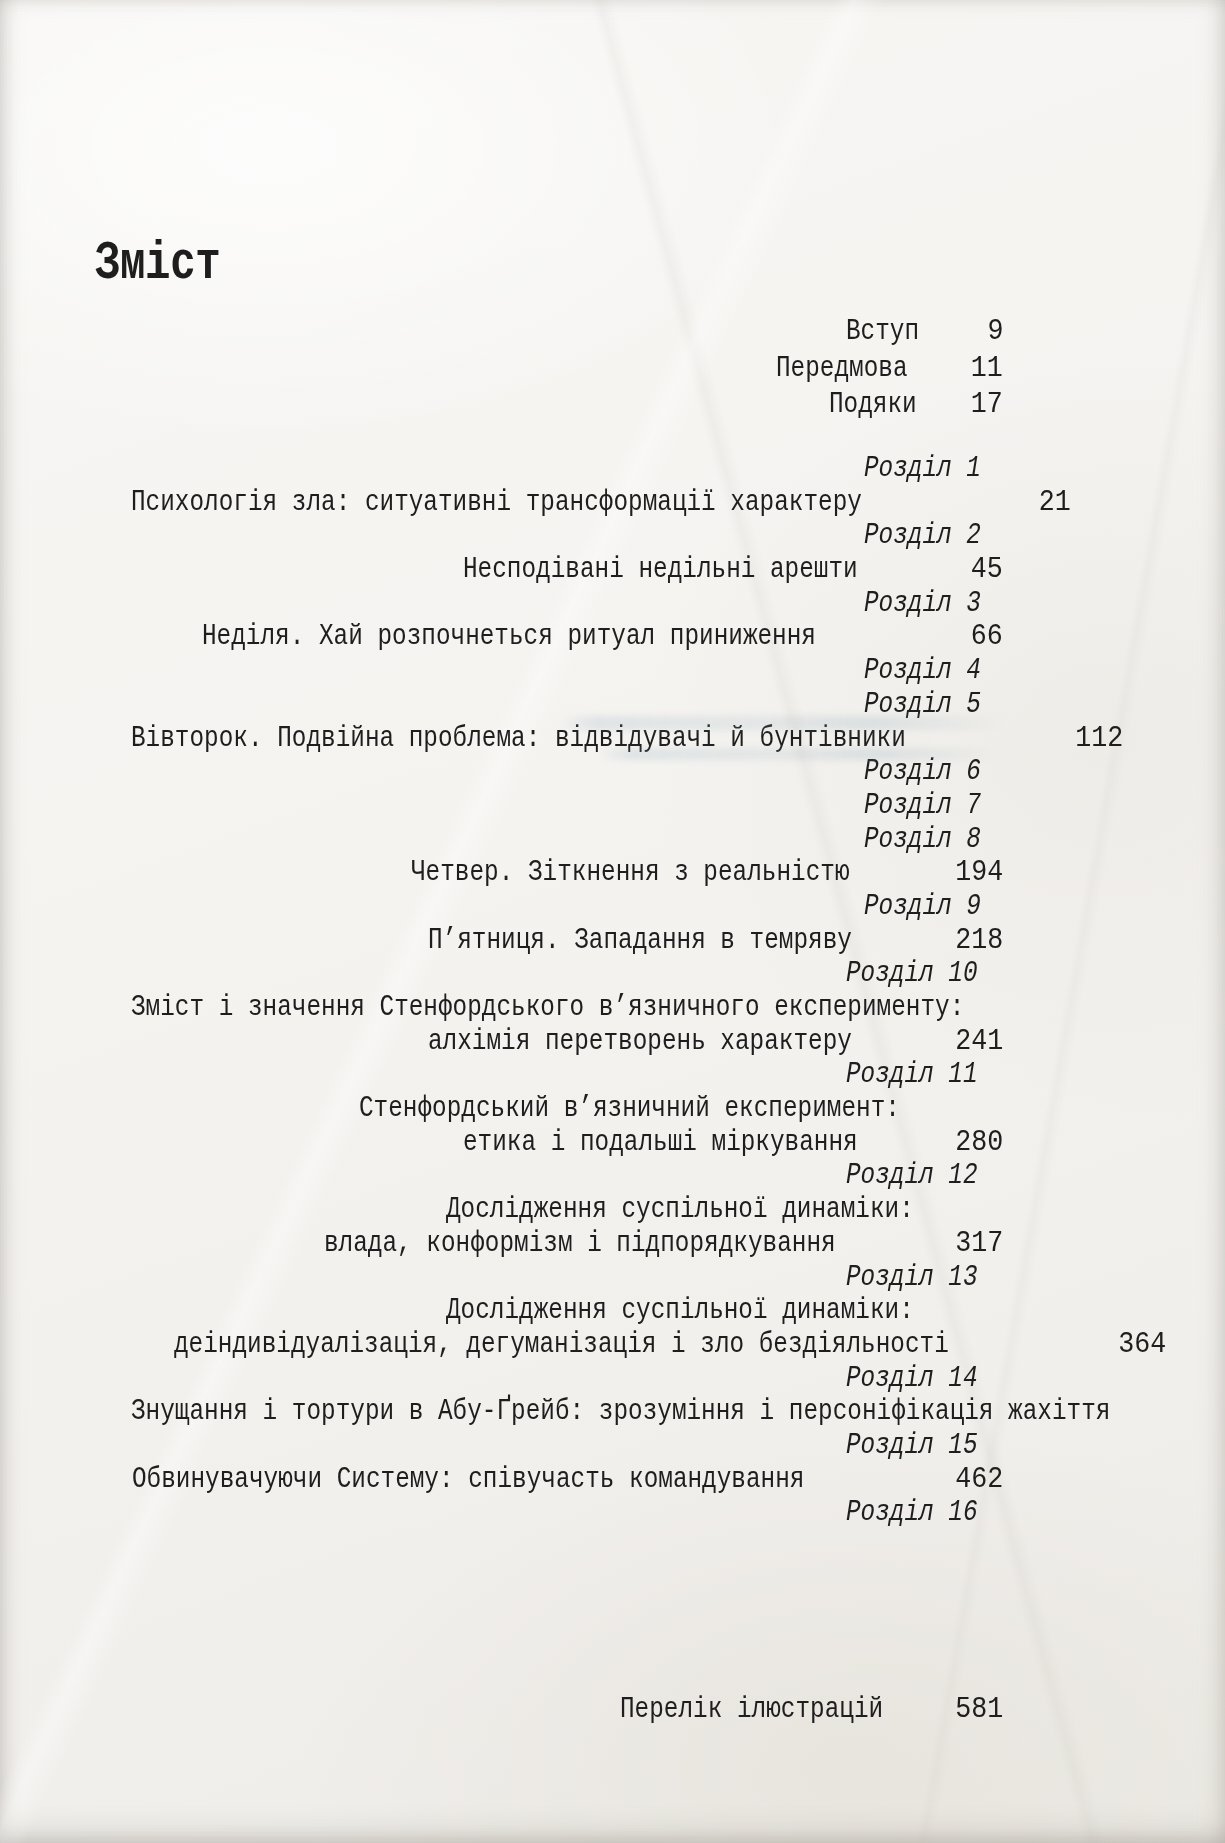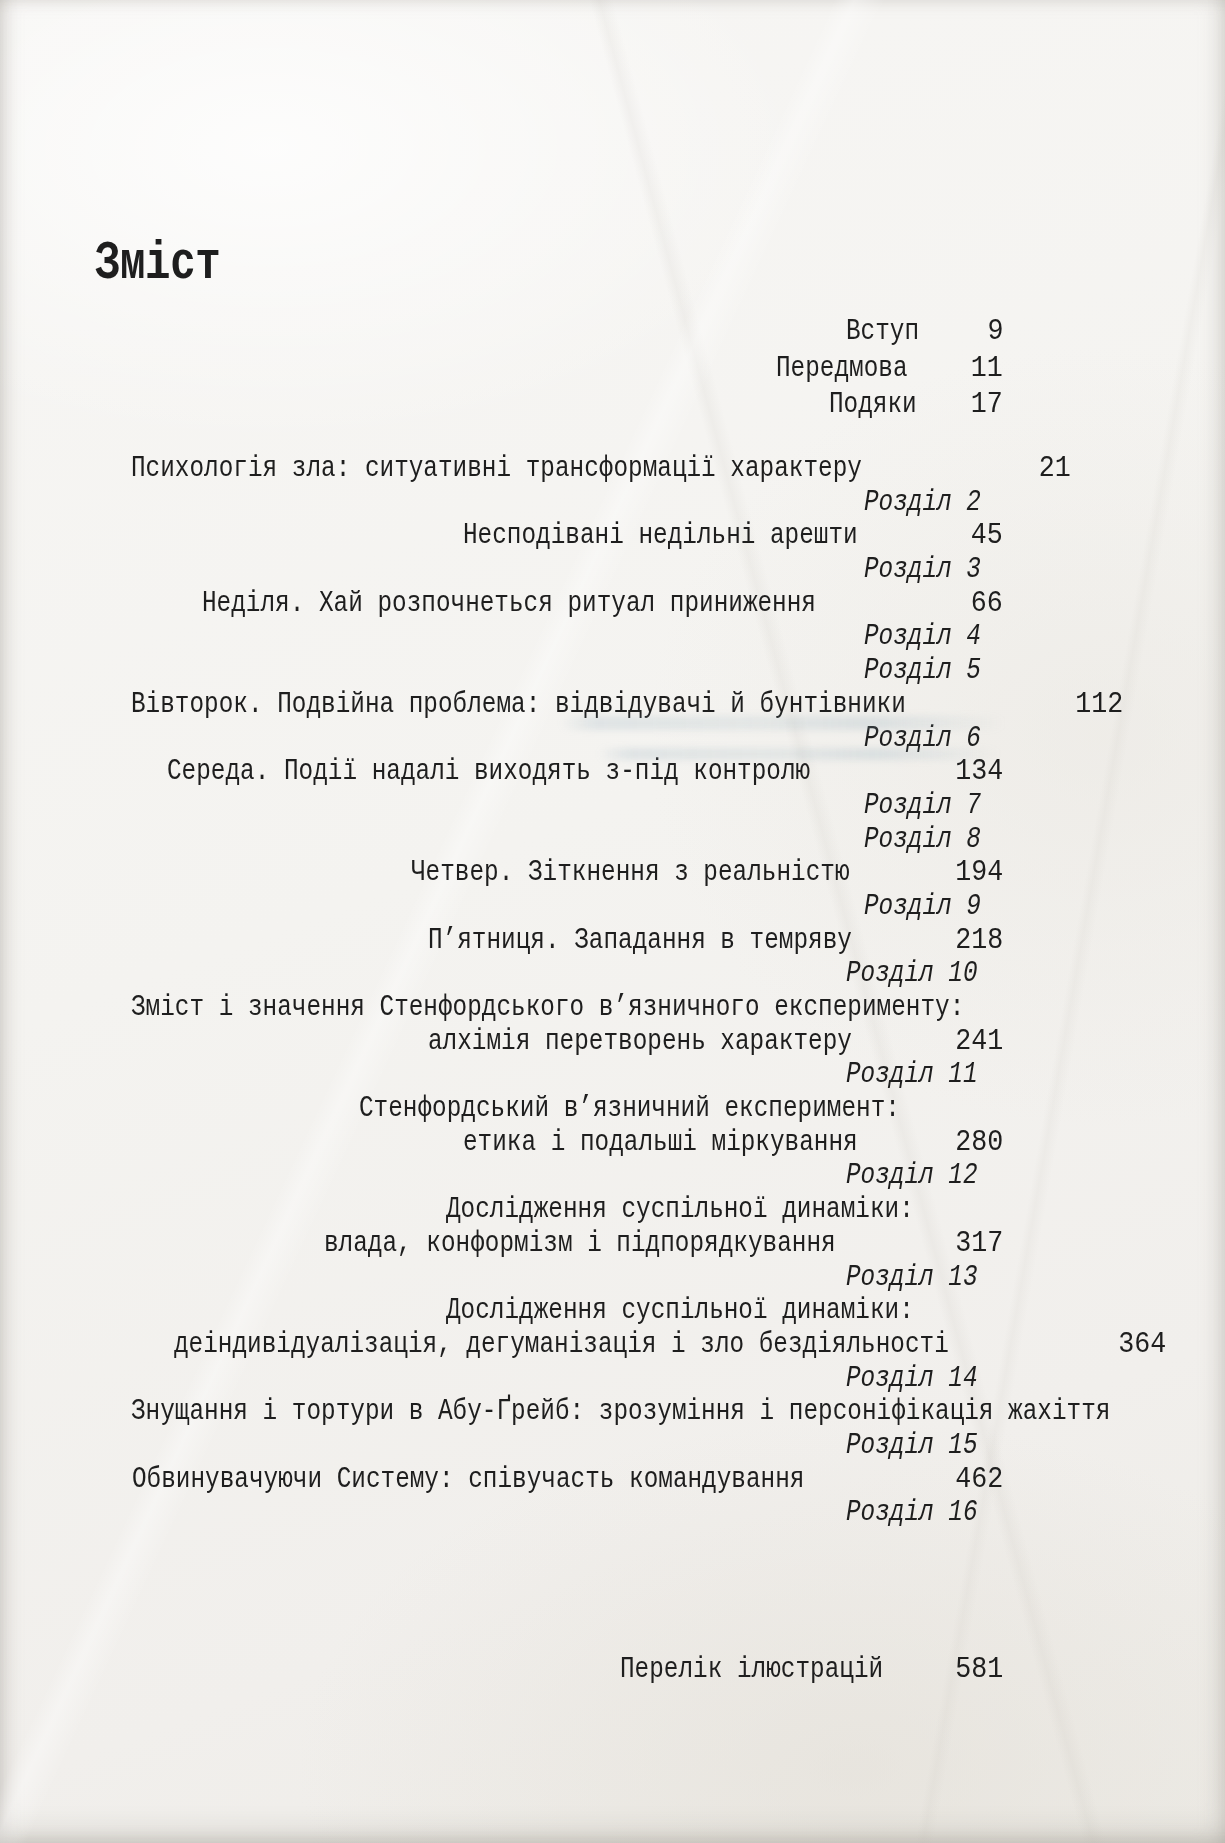--- a/index.html
+++ b/index.html
@@ -45,21 +45,21 @@
     font-size: 53px;
     font-weight: 700;
     letter-spacing: -0.5px;
     white-space: nowrap;
   }
   .page-title .txt { display: inline-block; transform: scaleX(0.80); transform-origin: 0 50%; }
 
   .toc-block { position: absolute; left: 95px; right: 222px; }
   .toc-front  { top: 314px; }
   .toc-chapters { top: 452px; }
-  .toc-back { top: 1652px; }
+  .toc-back { top: 1692px; }
 
   .row {
     display: flex;
     align-items: baseline;
     font-size: 29px;
     height: 36.5px;
     line-height: 36.5px;
   }
   .toc-chapters .row { height: 33.7px; line-height: 33.7px; }
 
@@ -108,20 +108,23 @@
         <span class="label"><span class="txt">Передмова</span></span>
         <span class="num"><span class="txt">11</span></span>
       </div>
       <div class="row">
         <span class="label"><span class="txt">Подяки</span></span>
         <span class="num"><span class="txt">17</span></span>
       </div>
     </div>
 
   <div class="toc-block toc-chapters">
+      <div class="row heading">
+        <span class="label"><span class="txt">Розділ 1</span></span>
+      </div>
       <div class="row">
         <span class="label"><span class="txt">Психологія зла: ситуативні трансформації характеру</span></span>
         <span class="num"><span class="txt">21</span></span>
       </div>
       <div class="row heading">
         <span class="label"><span class="txt">Розділ 2</span></span>
       </div>
       <div class="row">
         <span class="label"><span class="txt">Несподівані недільні арешти</span></span>
         <span class="num"><span class="txt">45</span></span>
@@ -138,24 +141,20 @@
       </div>
       <div class="row heading">
         <span class="label"><span class="txt">Розділ 5</span></span>
       </div>
       <div class="row">
         <span class="label"><span class="txt">Вівторок. Подвійна проблема: відвідувачі й бунтівники</span></span>
         <span class="num"><span class="txt">112</span></span>
       </div>
       <div class="row heading">
         <span class="label"><span class="txt">Розділ 6</span></span>
-      </div>
-      <div class="row">
-        <span class="label"><span class="txt">Середа. Події надалі виходять з-під контролю</span></span>
-        <span class="num"><span class="txt">134</span></span>
       </div>
       <div class="row heading">
         <span class="label"><span class="txt">Розділ 7</span></span>
       </div>
       <div class="row heading">
         <span class="label"><span class="txt">Розділ 8</span></span>
       </div>
       <div class="row">
         <span class="label"><span class="txt">Четвер. Зіткнення з реальністю</span></span>
         <span class="num"><span class="txt">194</span></span>

